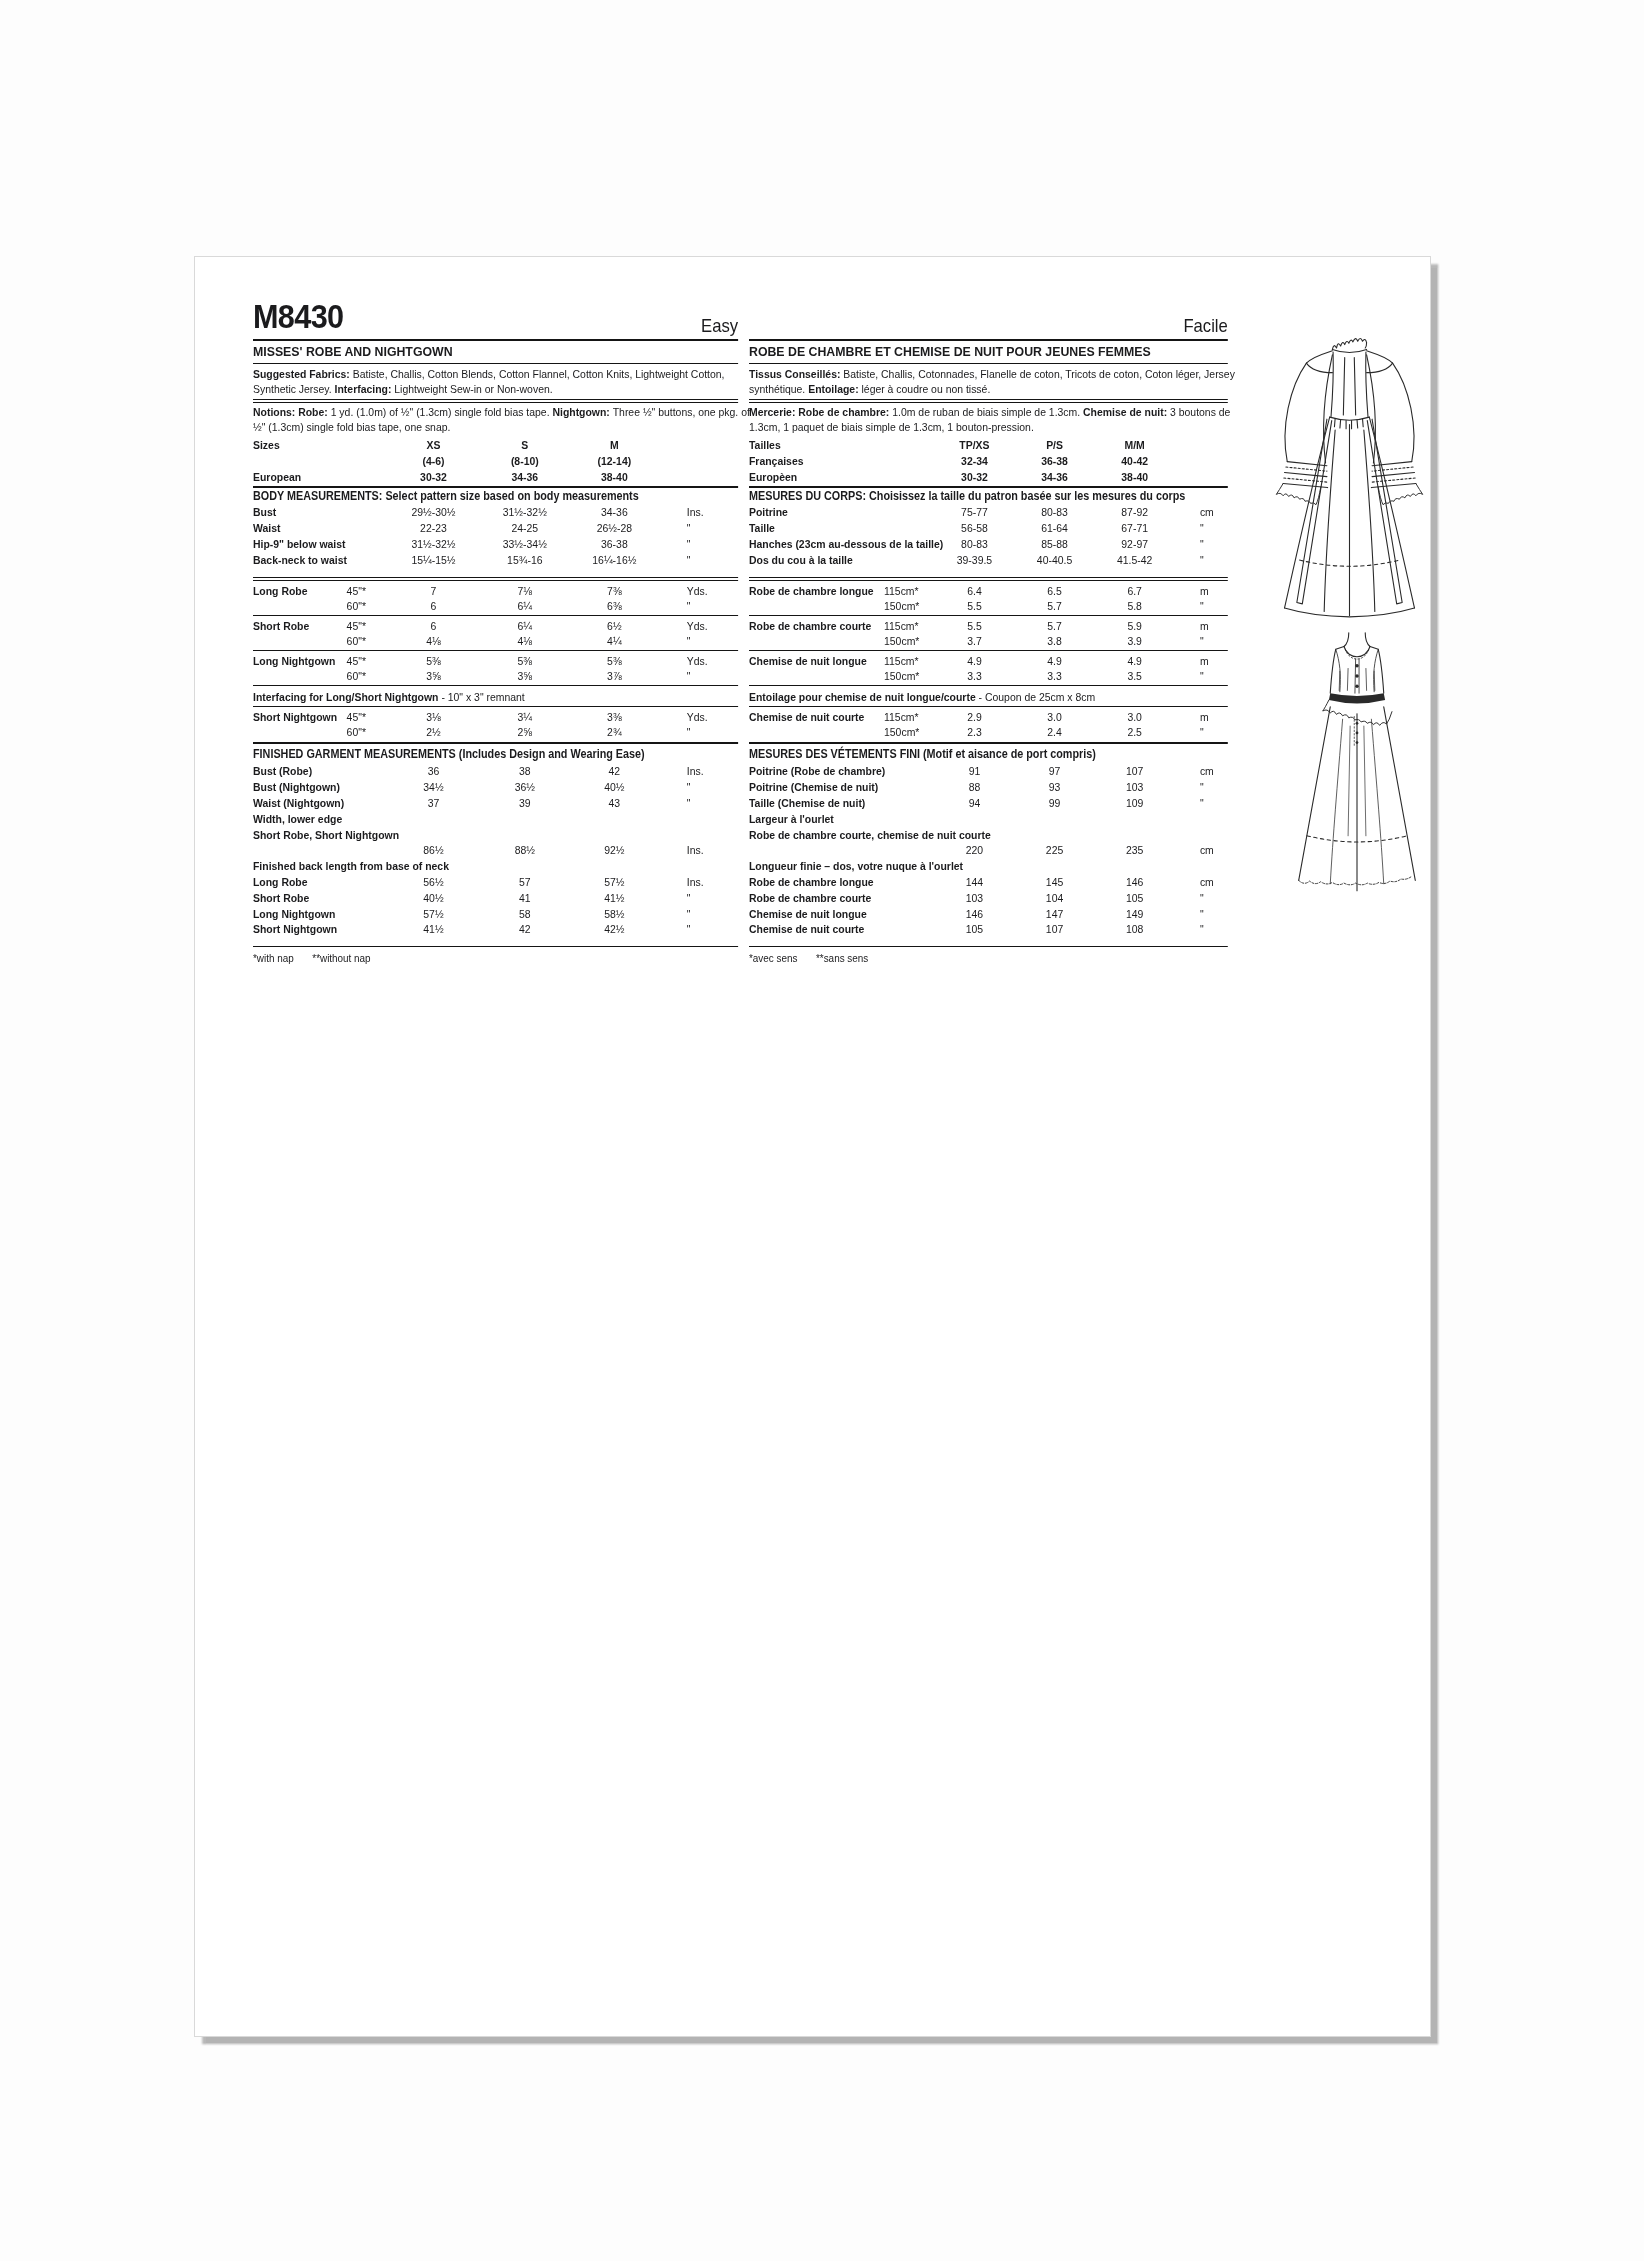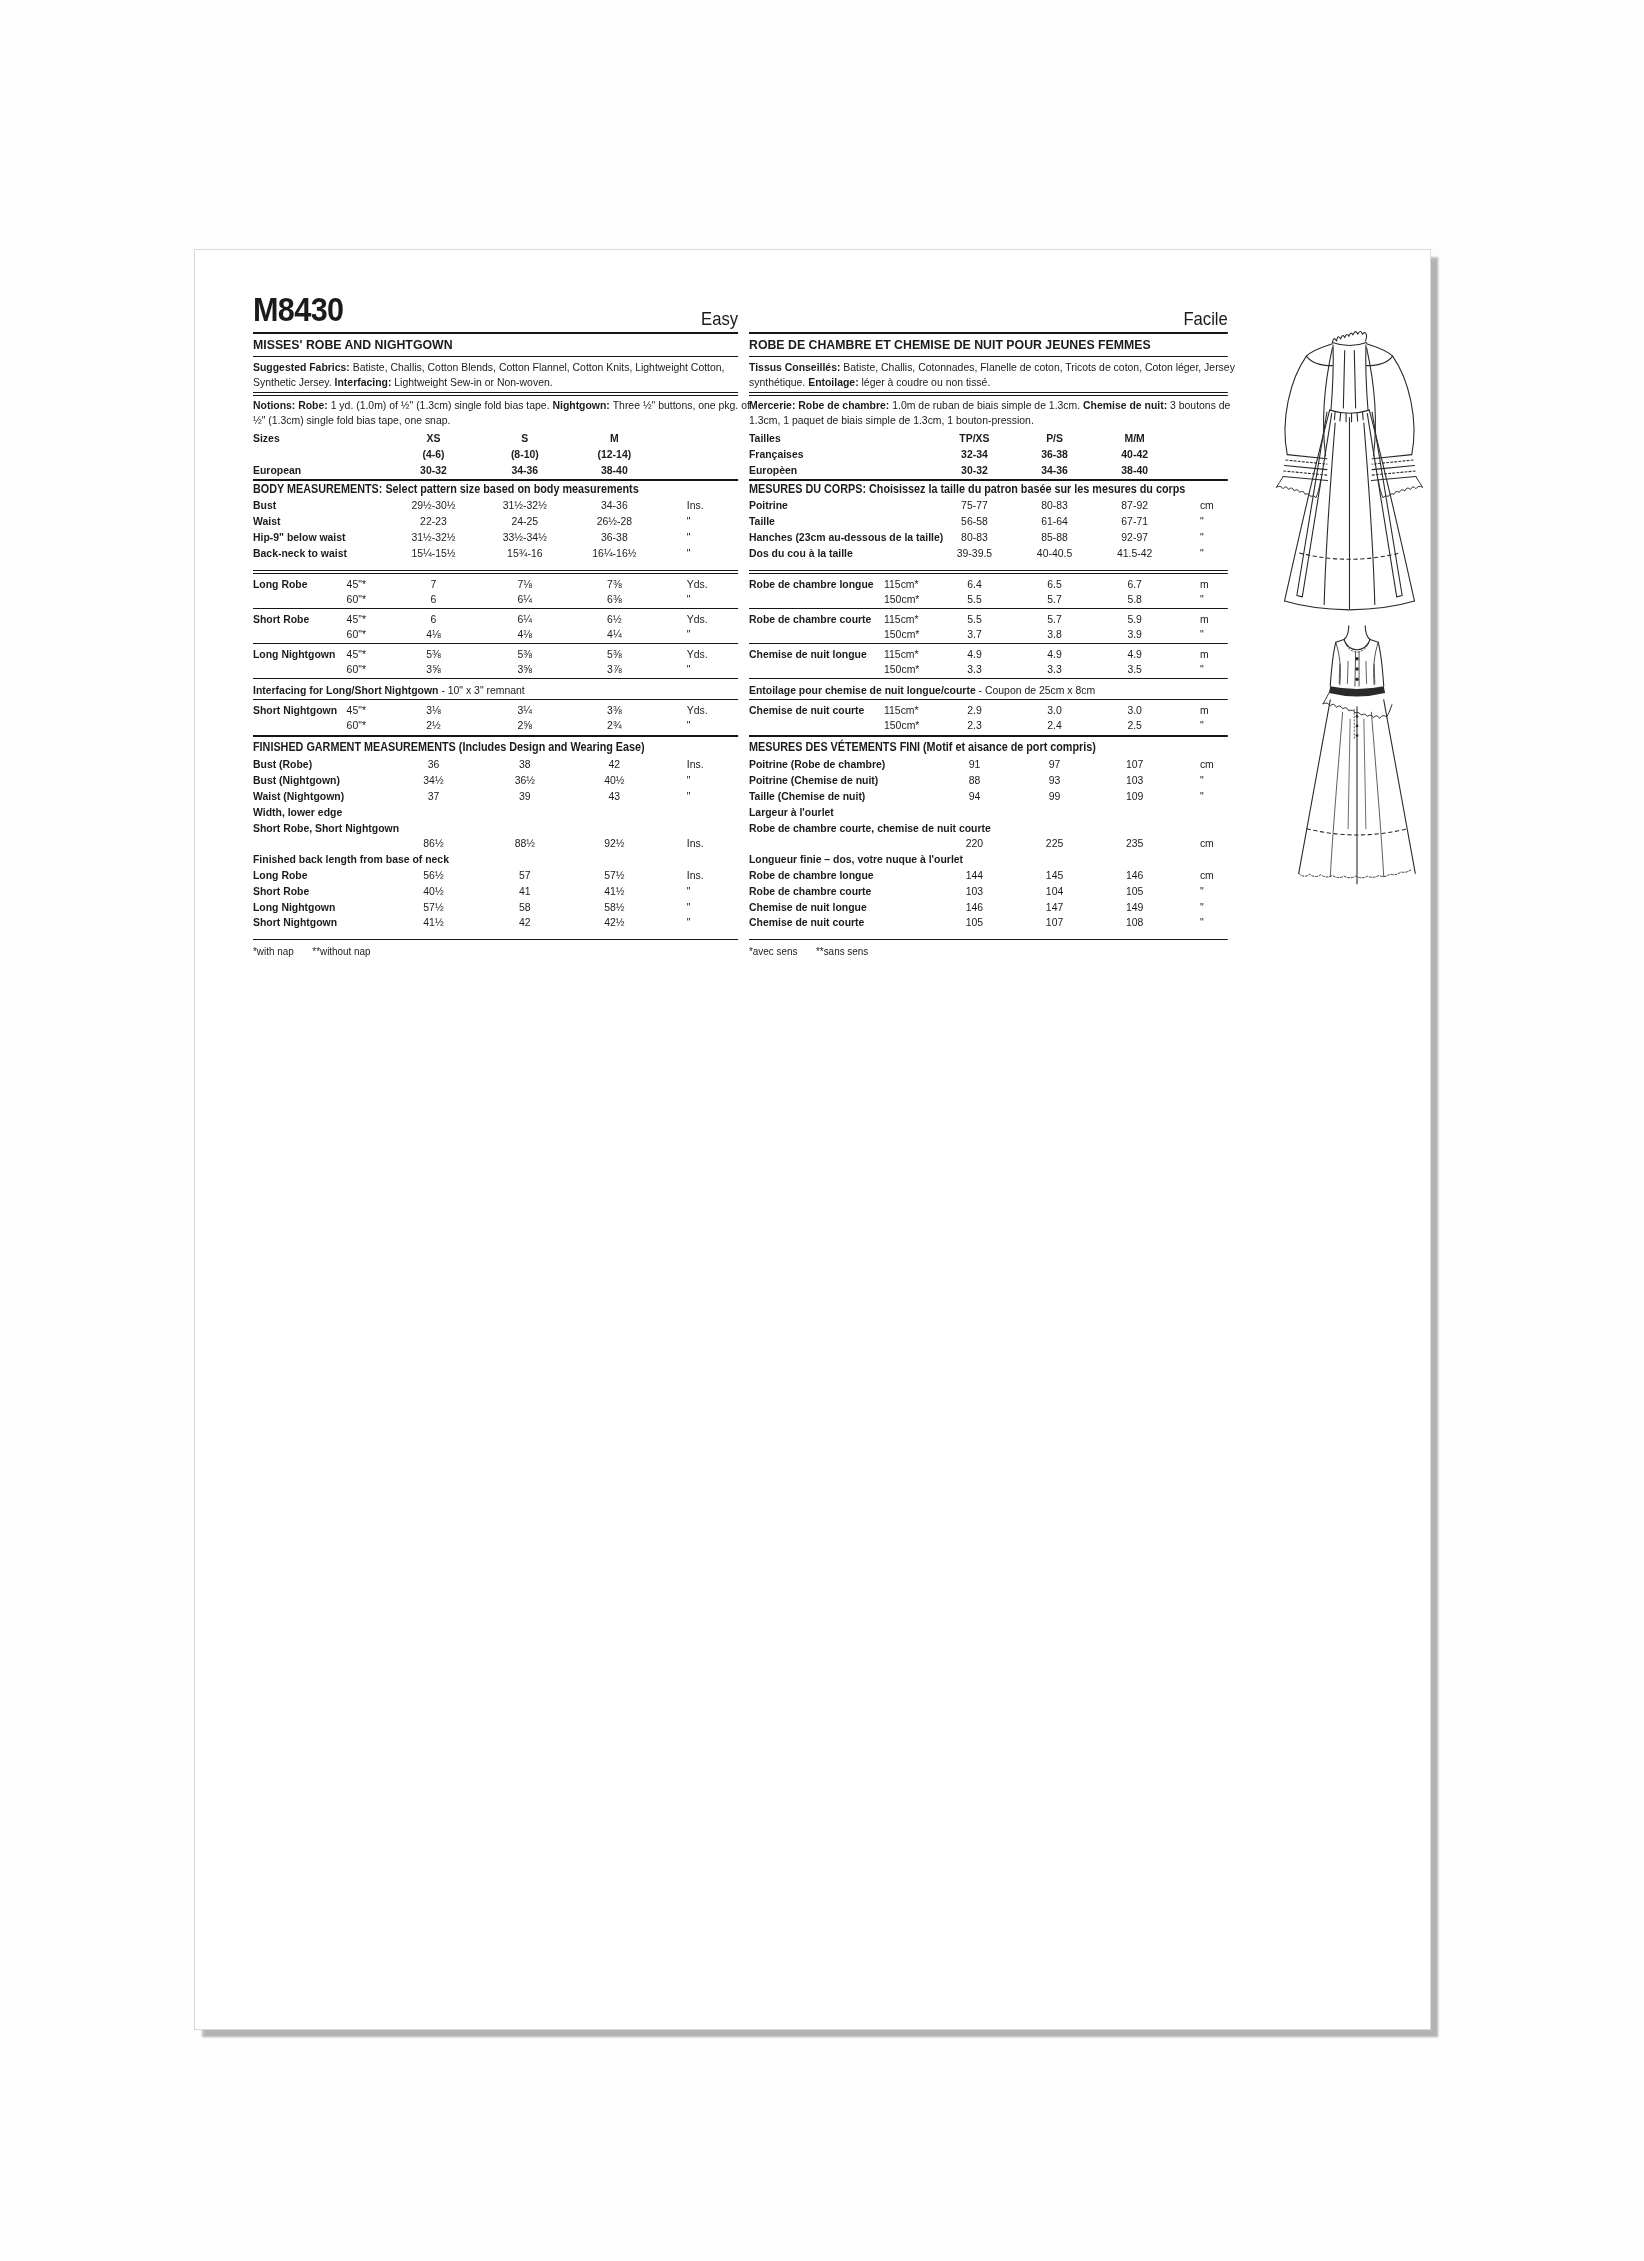--- a/index.html
+++ b/index.html
@@ -1,18 +1,18 @@
 <!DOCTYPE html>
 <html style="font-size:11px"><head>
 <meta charset="utf-8">
 <style>
   html,body{margin:0;padding:0;background:#fdfdfd;}
   .canvas{position:relative;width:1645px;height:2261px;background:#fdfdfd;overflow:hidden;
           font-family:"Liberation Sans","DejaVu Sans",sans-serif;color:#1b1b1d;}
-  .sheet{position:absolute;left:194px;top:249px;width:1235px;height:1779px;background:#ffffff;
+  .sheet{position:absolute;left:194px;top:256px;width:1235px;height:1779px;background:#ffffff;
          border:0.7px solid #d9d9d9;box-shadow:8.2px 8.2px 2.1px #b3b3b3;}
   .col{position:absolute;top:0;transform:scaleX(0.9);transform-origin:0 0;}
   .col-en{left:58px;width:539px;height:754px;}
   .col-fr{left:554px;width:532px;height:754px;}
   .abs{position:absolute;left:0;right:0;}
   .code{font-size:34px;font-weight:700;line-height:36px;letter-spacing:-0.7px;}
   .difficulty{position:absolute;right:0;font-size:18.5px;line-height:20.6px;text-align:right;font-weight:400;}
   .rule1{border-top:2.1px solid #151515;}
   .rule2{border-top:1.4px solid #151515;}
   .rule-heavy{border-top:2.1px solid #151515;}

